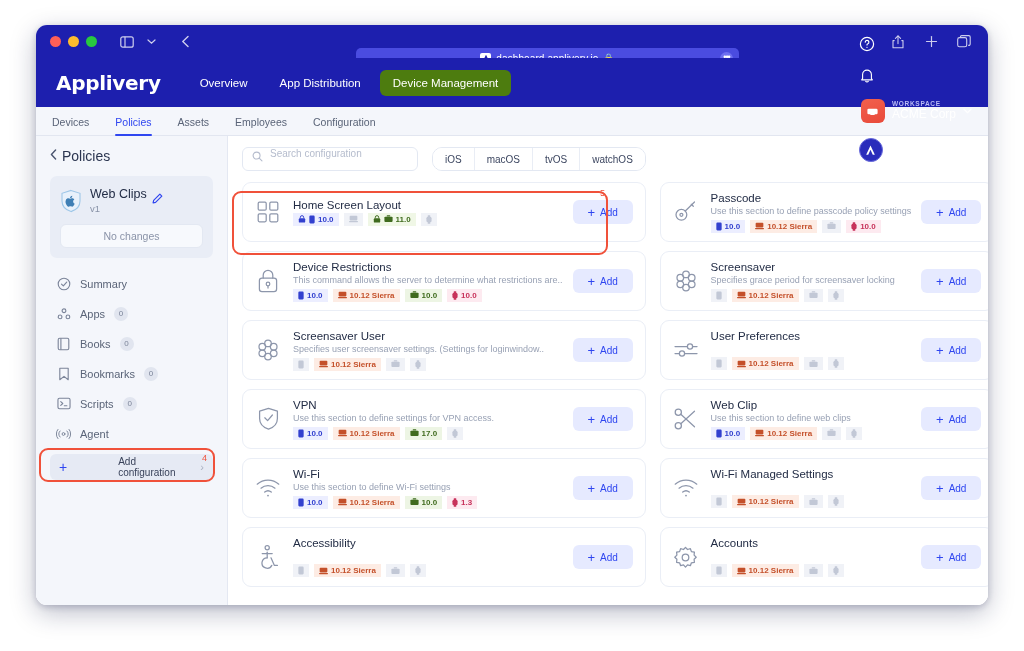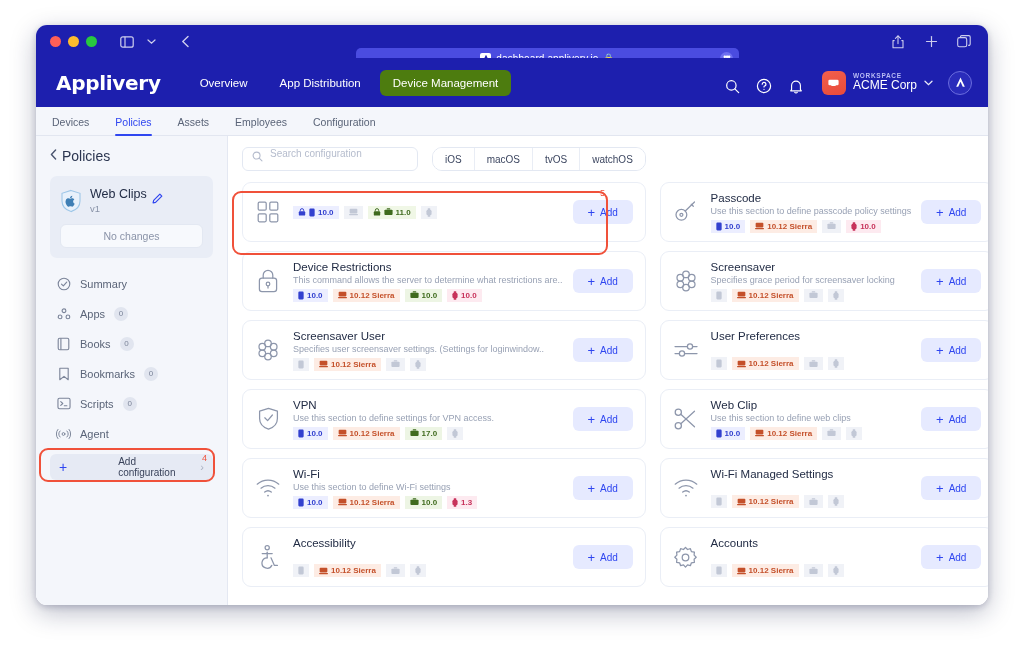--- a/index.html
+++ b/index.html
@@ -65,21 +65,21 @@
   .logo {
     font-size: 20px; font-weight: 700; color: #fff; letter-spacing: -.3px;
     margin-left: 4px; margin-right: 26px; font-family: "DejaVu Sans", sans-serif;
   }
   .topnav { display: flex; align-items: center; gap: 6px; }
   .topnav a {
     font-size: 11.5px; color: #fff; text-decoration: none;
     padding: 7px 13px; border-radius: 6px; white-space: nowrap;
   }
   .topnav a.active { background: #4d7c0f; }
-  .appbar-right { position: absolute; right: 16px; display: flex; align-items: flex-end; gap: 15px; }
+  .appbar-right { position: absolute; right: 16px; display: flex; align-items: flex-start; gap: 15px; flex-direction: column; }
   .ai { width: 17px; height: 17px; display: flex; align-items: center; justify-content: center; }
   .workspace { display: flex; align-items: center; gap: 7px; margin-left: 2px; }
   .ws-logo {
     width: 24px; height: 24px; border-radius: 6px;
     background: linear-gradient(160deg,#f2604d,#e94a3a);
     display: flex; align-items: center; justify-content: center;
   }
   .ws-txt { line-height: 1.15; }
   .ws-kicker { font-size: 6.5px; color: #b9bbf4; letter-spacing: .7px; font-weight: 600; }
   .ws-name { font-size: 12px; color: #fff; font-weight: 500; }
@@ -478,20 +478,21 @@
             <div class="card">
               <div class="card-ico">
                 <svg width="22" height="22" viewBox="0 0 22 22" fill="none" stroke="#8d96ab" stroke-width="1.25" stroke-linecap="round" stroke-linejoin="round">
                   <rect x="1.2" y="1.2" width="8" height="8" rx="1.2"></rect>
                   <rect x="12.8" y="1.2" width="8" height="8" rx="1.2"></rect>
                   <rect x="1.2" y="12.8" width="8" height="8" rx="1.2"></rect>
                   <rect x="12.8" y="12.8" width="8" height="8" rx="1.2"></rect>
                 </svg>
               </div>
               <div class="card-body">
+                <div class="card-title">Home Screen Layout</div>
                 <div class="badges">
                   <span class="badge ios has-lock">
                     <span>
                       <svg width="8" height="8" viewBox="0 0 10 10">
                         <rect x="1" y="4.1" width="8" height="5.4" rx="1.2" fill="currentColor"></rect>
                         <path d="M2.9 4.1V2.9a2.1 2.1 0 0 1 4.2 0v1.2" fill="none" stroke="currentColor" stroke-width="1.2"></path>
                       </svg>
                     </span>
                     <span>
                       <svg width="6" height="9" viewBox="0 0 7 10">

